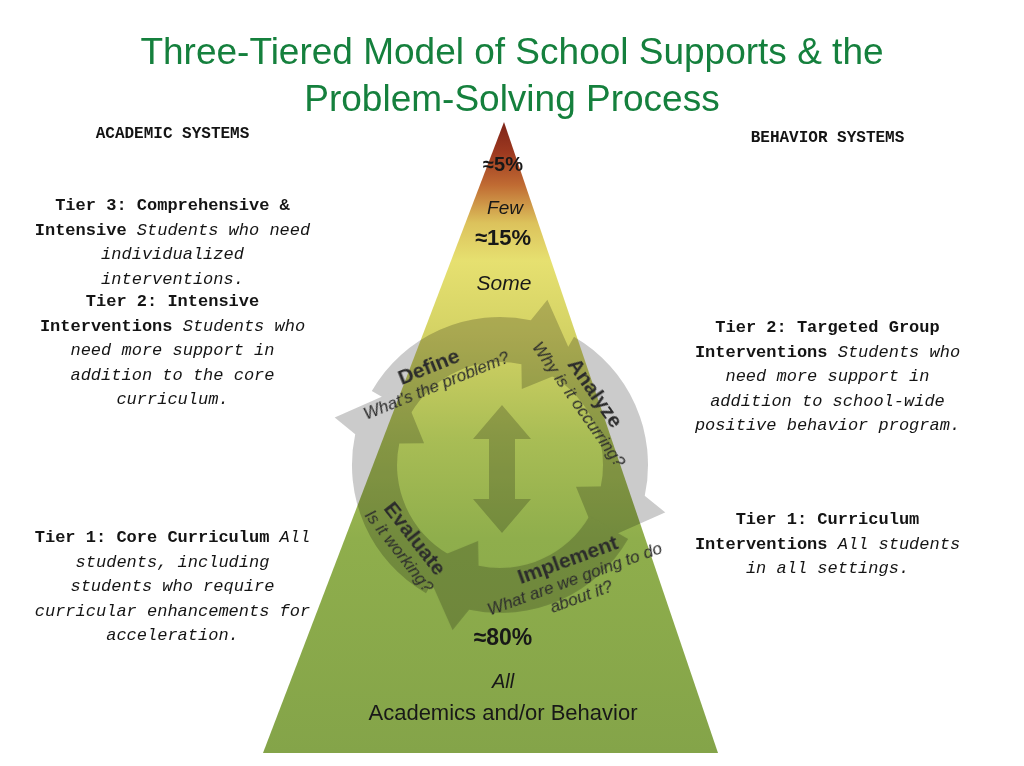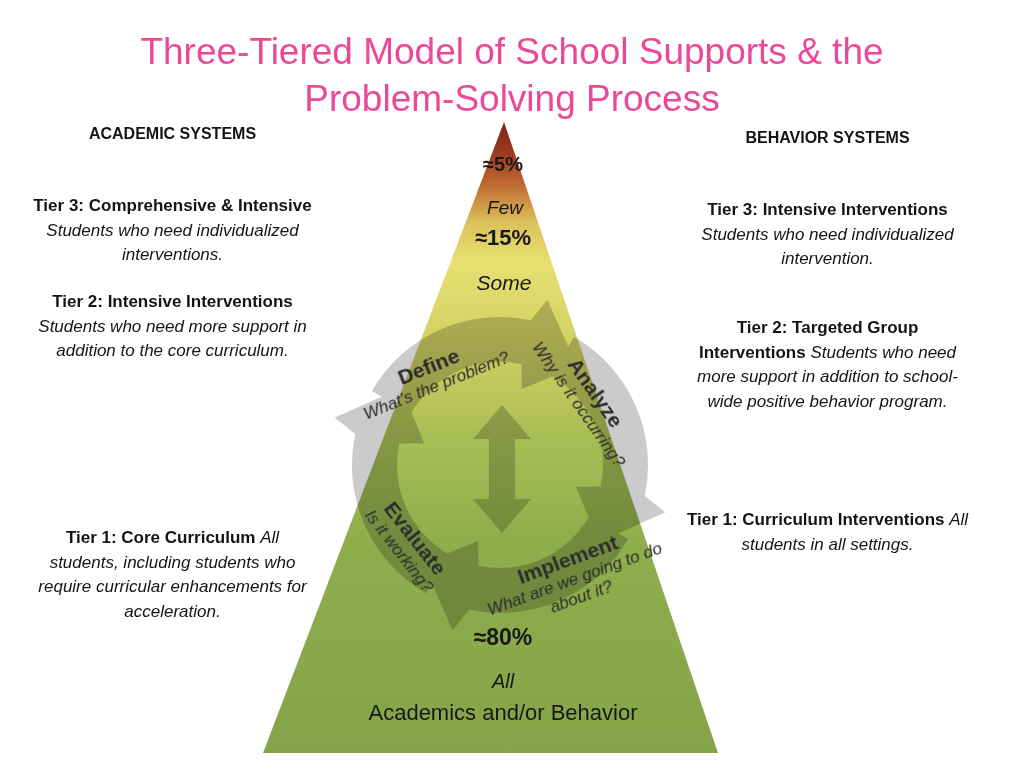--- a/index.html
+++ b/index.html
@@ -2,25 +2,25 @@
 <html><head>
 <meta charset="utf-8">
 <style>
   html,body { margin:0; padding:0; background:#ffffff; }
   .stage {
     position:relative; width:1024px; height:766px; background:#ffffff;
     font-family:"Liberation Sans", sans-serif; overflow:hidden; color:#111;
   }
   .title {
     position:absolute; top:28px; left:0; width:100%;
-    text-align:center; font-size:37px; line-height:47px; color:#ec4899;
+    text-align:center; font-size:37px; line-height:47px; color:#15803d;
   }
   .pyr-svg { position:absolute; left:0; top:0; }
 
-  .col { position:absolute; width:285px; text-align:center; color:#141414; }
+  .col { position:absolute; width:285px; text-align:center; color:#141414;font-family:Liberation Mono, monospace; }
   .col-academic { left:30px;  top:120px; height:560px; }
   .col-behavior { left:685px; top:120px; height:560px; }
   .col-header { position:absolute; left:0; width:100%; font-weight:bold; font-size:16px; }
   .tier { position:absolute; left:0; width:100%; font-size:17px; line-height:24.5px; }
   .tier b { font-weight:bold; }
   .tier i { font-style:italic; font-weight:normal; }
 
   .pyr-label { position:absolute; transform:translateX(-50%); white-space:nowrap; text-align:center; color:#181818; }
   .pct  { font-weight:bold; }
   .scope{ font-style:italic;margin-top:21px; }
@@ -79,24 +79,20 @@
       <i>Students who need more support in addition to the core curriculum.</i>
     </div>
     <div class="tier" style="top:406px">
       <b>Tier 1: Core Curriculum</b>
       <i>All students, including students who require curricular enhancements for acceleration.</i>
     </div>
   </div>
 
   <div class="col col-behavior">
     <div class="col-header" style="top:9px">BEHAVIOR SYSTEMS</div>
-    <div class="tier" style="top:78px">
-      <b>Tier 3: Intensive Interventions</b>
-      <i>Students who need individualized intervention.</i>
-    </div>
     <div class="tier" style="top:196px">
       <b>Tier 2: Targeted Group Interventions</b>
       <i>Students who need more support in addition to school-wide positive behavior program.</i>
     </div>
     <div class="tier" style="top:388px">
       <b>Tier 1: Curriculum Interventions</b>
       <i>All students in all settings.</i>
     </div>
   </div>
 

